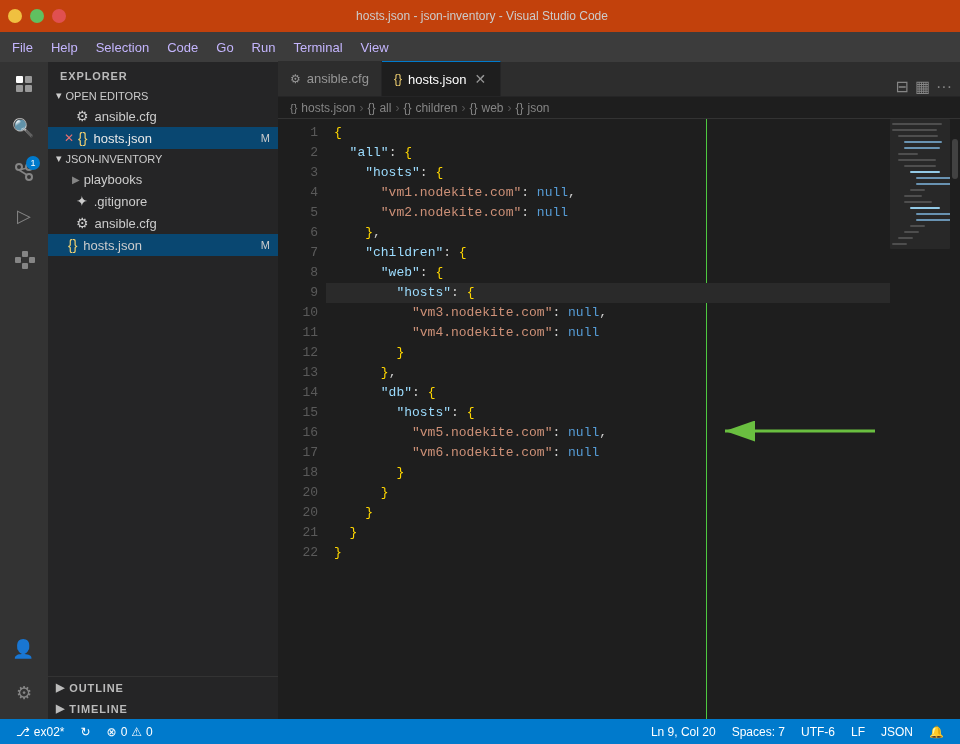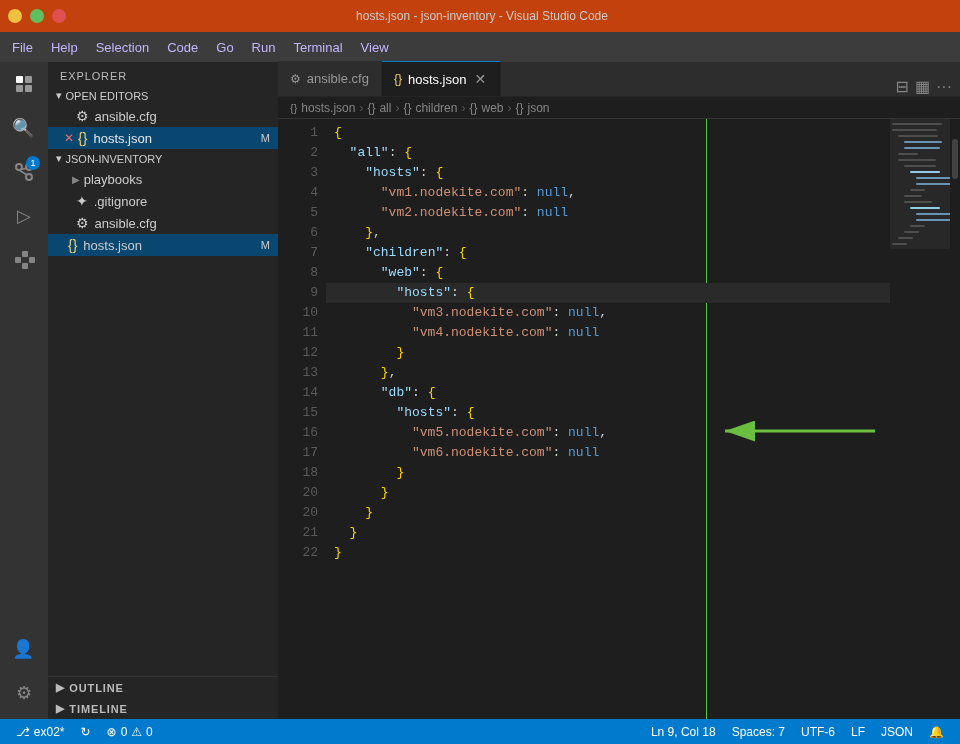--- a/index.html
+++ b/index.html
@@ -111,21 +111,21 @@
     
     #sidebar {
       width: 230px;
       background: #252526;
       overflow-y: auto;
       display: flex;
       flex-direction: column;
     }
     .sidebar-section-title {
       font-size: 11px;
-      font-weight: normal;
+      font-weight: bold;
       color: #bbbbbb;
       padding: 8px 12px 4px 12px;
       letter-spacing: 0.08em;
       text-transform: uppercase;
     }
     .sidebar-group-title {
       font-size: 11px;
       color: #cccccc;
       padding: 3px 8px;
       display: flex;
@@ -617,21 +617,21 @@
     <span>↻</span>
   </div>
   <div class="status-item">
     <span>⊗</span>
     <span>0</span>
     <span>⚠</span>
     <span>0</span>
   </div>
   <div class="status-right">
     <div class="status-item">
-      <span>Ln 9, Col 18</span>
+      <span>Ln 9, Col 20</span>
     </div>
     <div class="status-item">
       <span>Spaces: 7</span>
     </div>
     <div class="status-item">
       <span>UTF-6</span>
     </div>
     <div class="status-item">
       <span>LF</span>
     </div>

